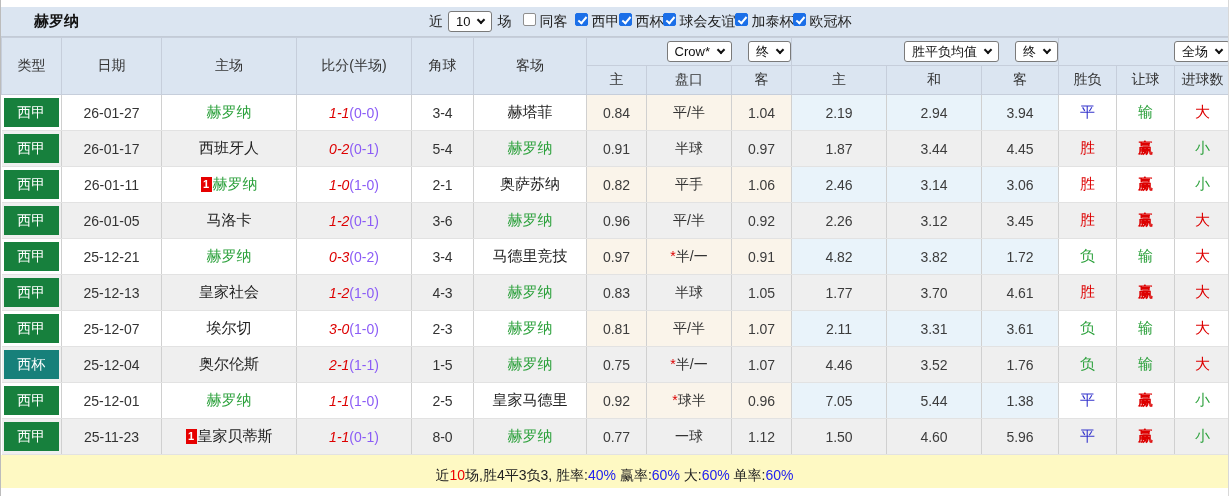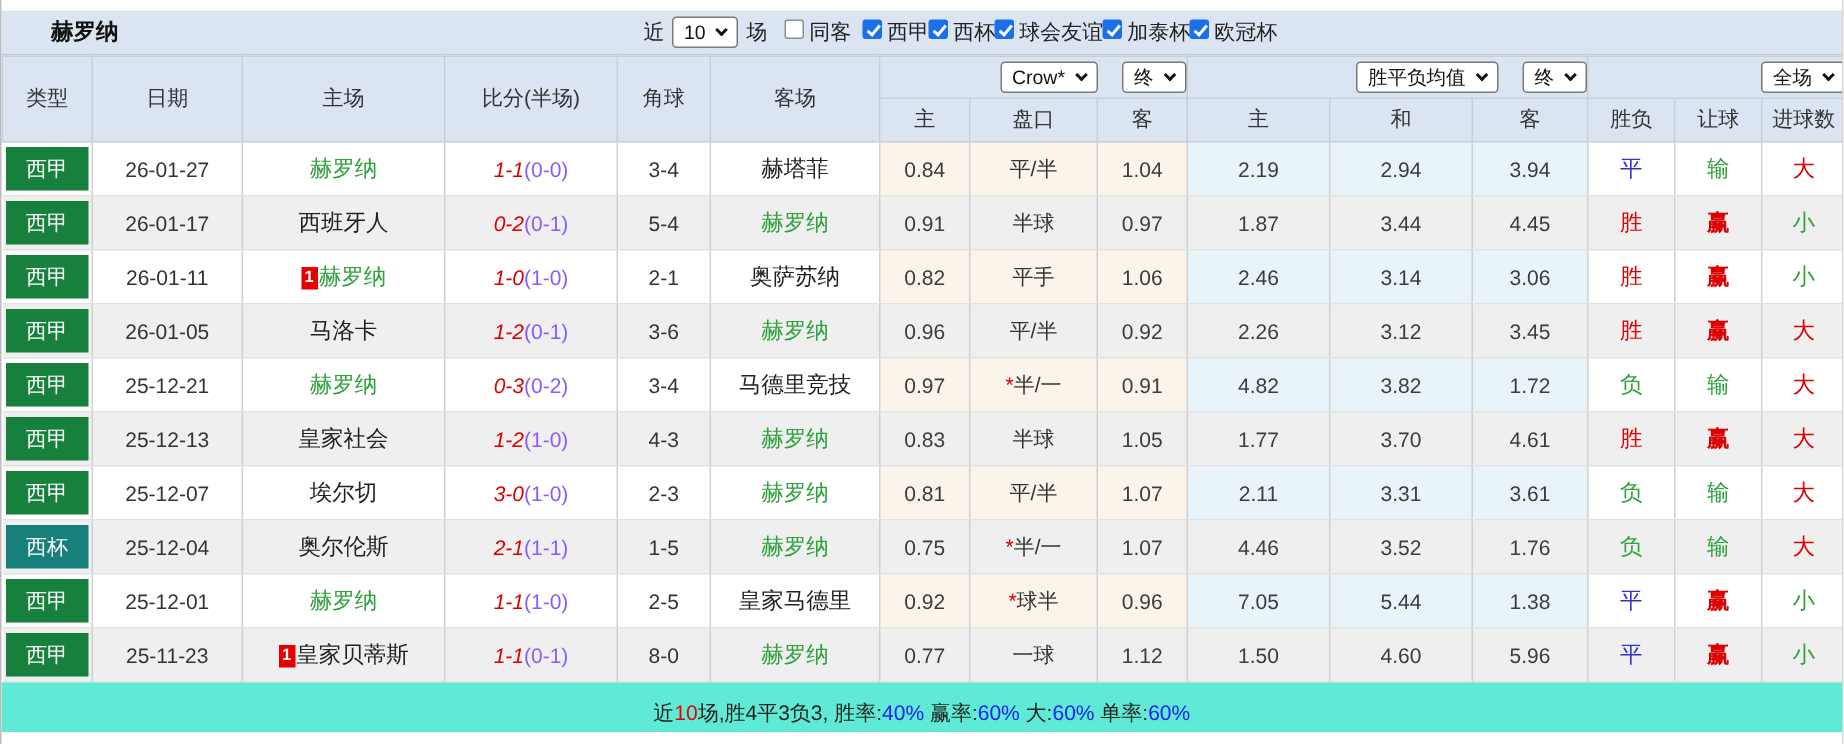--- a/index.html
+++ b/index.html
@@ -44,21 +44,21 @@
   .badge.league{background:var(--league-green);}
   .badge.cup{background:var(--cup-teal);}
   .c-team{font-size:15px;color:#222;}
   .c-team .self{color:var(--green);}
   .card1{display:inline-block;background:#e60000;color:#fff;font-size:11px;font-weight:bold;width:11px;height:15px;line-height:15px;text-align:center;vertical-align:1px;margin-right:1px;}
   .ft{color:var(--red);font-style:italic;} .ht{color:#8b5cf6;}
   .star{color:var(--red);}
   .c-odds{color:#3c3c3c;margin-top:19px;}
   .t-red{color:var(--red);} .t-green{color:var(--green);} .t-blue{color:var(--blue);} .t-bold{font-weight:bold;}
   .res{font-size:15px;}
-  .footer{height:33px;line-height:41px;text-align:center;font-size:14px;color:#222;background:#5eead4;}
+  .footer{height:33px;line-height:41px;text-align:center;font-size:14px;color:#222;background:#fef9c3;}
   .f-red{color:#ee0000;} .f-blue{color:var(--link-blue);}
 </style>
 </head>
 <body>
 
 <div class="widget">
   <div class="top-strip"></div>
 
   <div class="title-bar">
     <span class="title">赫罗纳</span>

